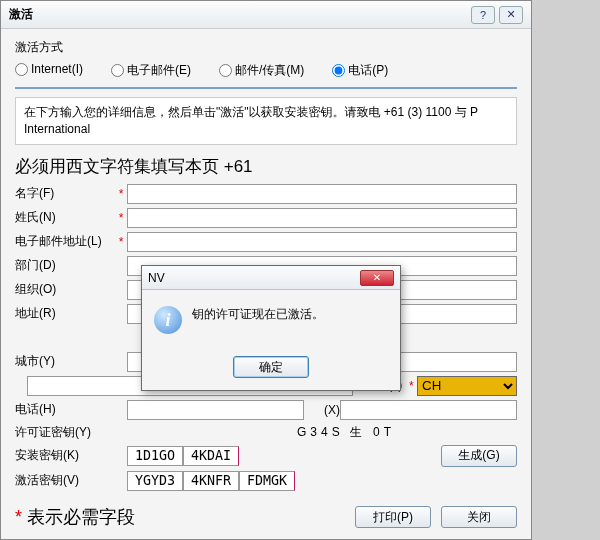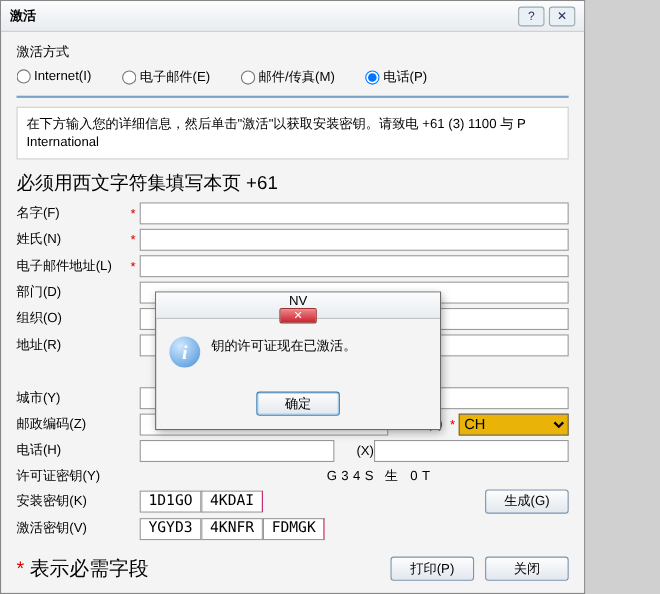--- a/index.html
+++ b/index.html
@@ -27,21 +27,21 @@
 .key-box input { width: 56px; height: 20px; border: 1px solid #999; border-right: none; text-align: center; font-family: monospace; }
 .key-box input:last-child { border-right: 1px solid #be185d; }
 .btn { height: 22px; min-width: 76px; border: 1px solid #7a94ad; border-radius: 3px; background: linear-gradient(#fdfdfd, #e2e8ee); cursor: pointer; padding: 0 10px; font-size: 12px; }
 .btn.primary { border-color: #3c7fb1; box-shadow: 0 0 0 1px #a7d0ef inset; }
 .footer { position: absolute; bottom: 10px; left: 14px; right: 14px; display: flex; align-items: center; gap: 10px; }
 .footer .reqnote { flex: 1; font-size: 18px; }
 .req-star { color: #d00; }
 .key-suffix { margin-left: 6px; letter-spacing: 4px; }
 
 .modal { position: absolute; left: 140px; top: 264px; width: 260px; background: #f4f4f4; border: 1px solid #6a6a6a; box-shadow: 2px 3px 8px rgba(0,0,0,.35); }
-.modal .m-titlebar { background: linear-gradient(#fbfcfd, #e8ecf0); height: 24px; display: flex; align-items: center; padding: 0 6px; border-bottom: 1px solid #c3c3c3; flex-direction: column; }
+.modal .m-titlebar { background: linear-gradient(#fbfcfd, #e8ecf0); height: 24px; display: flex; align-items: center; padding: 0 6px; border-bottom: 1px solid #c3c3c3; }
 .modal .m-title { flex: 1; font-size: 12px; }
 .modal .m-close { width: 34px; height: 16px; border-radius: 2px; background: linear-gradient(#e88, #c23); border: 1px solid #933; color: #fff; display: flex; align-items: center; justify-content: center; cursor: pointer; font-size: 10px; }
 .modal .m-body { padding: 16px 12px 8px 12px; display: flex; align-items: flex-start; gap: 10px; min-height: 60px; }
 .info-icon { width: 28px; height: 28px; border-radius: 50%; background: radial-gradient(circle at 35% 30%, #cfe8ff, #4a90d9); display: flex; align-items: center; justify-content: center; font-family: Georgia, serif; color: #fff; font-style: italic; font-weight: bold; font-size: 18px; }
 .modal .m-footer { display: flex; justify-content: center; padding: 6px 0 12px 0; }
 </style>
 </head>
 <body>
 
 <div class="window">
@@ -122,21 +122,21 @@
     <div class="form-row" style="margin-top:28px">
         <span class="lbl">城市(Y)</span>
         <span class="req"></span>
         <input type="text" class="mid-input" value="" style="">
         <span class="gap"></span>
         <span>（自治区）(Y)</span>
         <span class="req"></span>
         <input type="text" class="mid-input" value="" style="">
       </div>
 
-    <div class="form-row"><span class="lbl">邮政编码(Z)</span><span class="req"></span><input type="text" class="mid-input" value="" style=""><span class="gap"></span><span>地    (J)</span>&nbsp;&nbsp;<span class="req-star">*</span>&nbsp;<select><option>CH</option></select></div>
+    <div class="form-row"><span class="req"></span><input type="text" class="mid-input" value="" style=""><span class="gap"></span><span>地    (J)</span>&nbsp;&nbsp;<span class="req-star">*</span>&nbsp;<select><option>CH</option></select></div>
 
     <div class="form-row">
         <span class="lbl">电话(H)</span>
         <span class="req"></span>
         <input type="text" class="mid-input" value="" style="">
         <span class="gap"></span>
         <span>(X)</span>
         <input type="text" class="mid-input" value="" style="">
       </div>
 

